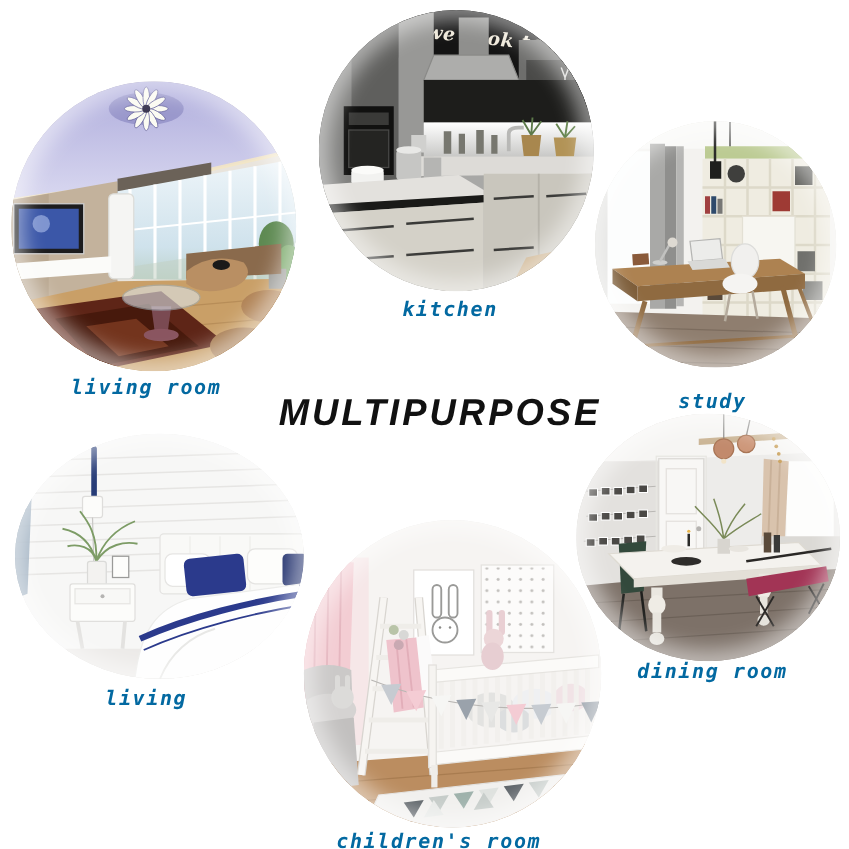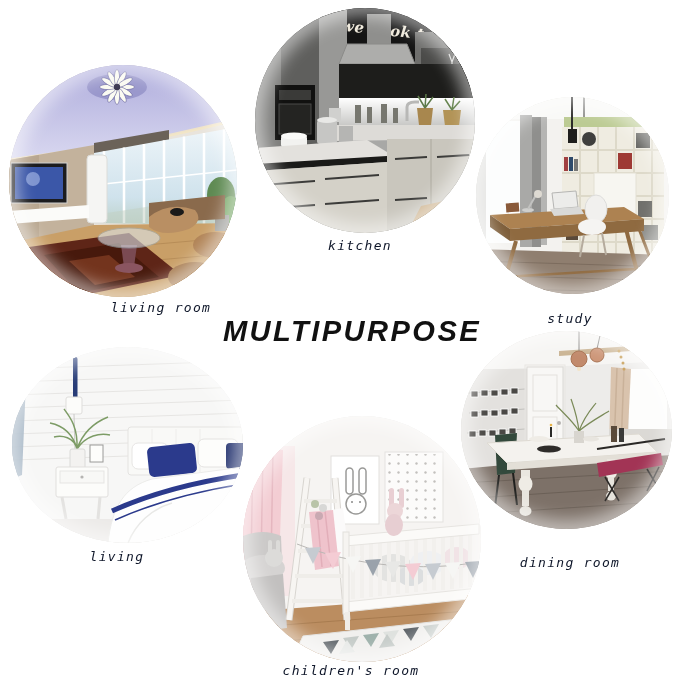--- a/index.html
+++ b/index.html
@@ -10,27 +10,27 @@
   .photo::after{content:"";position:absolute;inset:0;border-radius:50%;
           box-shadow:inset 0 0 16px 9px rgba(255,255,255,0.5);pointer-events:none;}
   #p-living  {left:9px;  top:65px;  width:228px;height:232px;}
   #p-kitchen {left:255px; top:8px;   width:220px;height:225px;}
   #p-study   {left:476px; top:97px;  width:193px;height:197px;}
   #p-bedroom {left:12px;  top:347px; width:231px;height:196px;}
   #p-children{left:243px; top:416px; width:238px;height:246px;}
   #p-dining  {left:461px; top:331px; width:211px;height:198px;}
   .room-label{position:absolute;transform:translateX(-50%);white-space:nowrap;
           font-family:"DejaVu Sans Mono",monospace;font-style:oblique;
-          font-size:13px;letter-spacing:1.3px;color:#0f172a;}
-  #l-living  {left:117px;top:300px;margin-left:44px;}
+          font-size:16px;letter-spacing:1.3px;color:#0369a1;font-weight:bold;}
+  #l-living  {left:117px;top:300px;}
   #l-kitchen {left:360px;top:238px;}
   #l-study   {left:570px;top:299px;margin-top:12px;}
   #l-bedroom {left:117px;top:549px;}
   #l-children{left:351px;top:663px;}
-  #l-dining  {left:570px;top:555px;}
+  #l-dining  {left:570px;top:527px;}
   .page-title{position:absolute;left:352px;top:314px;transform:translateX(-50%) scaleX(0.97);
           font-family:"Liberation Sans",sans-serif;font-weight:bold;font-style:italic;
           font-size:30px;letter-spacing:2.5px;color:#111;white-space:nowrap;}
 </style>
 </head>
 <body>
 
 <div class="canvas">
 
   <div class="page-title">MULTIPURPOSE</div>

